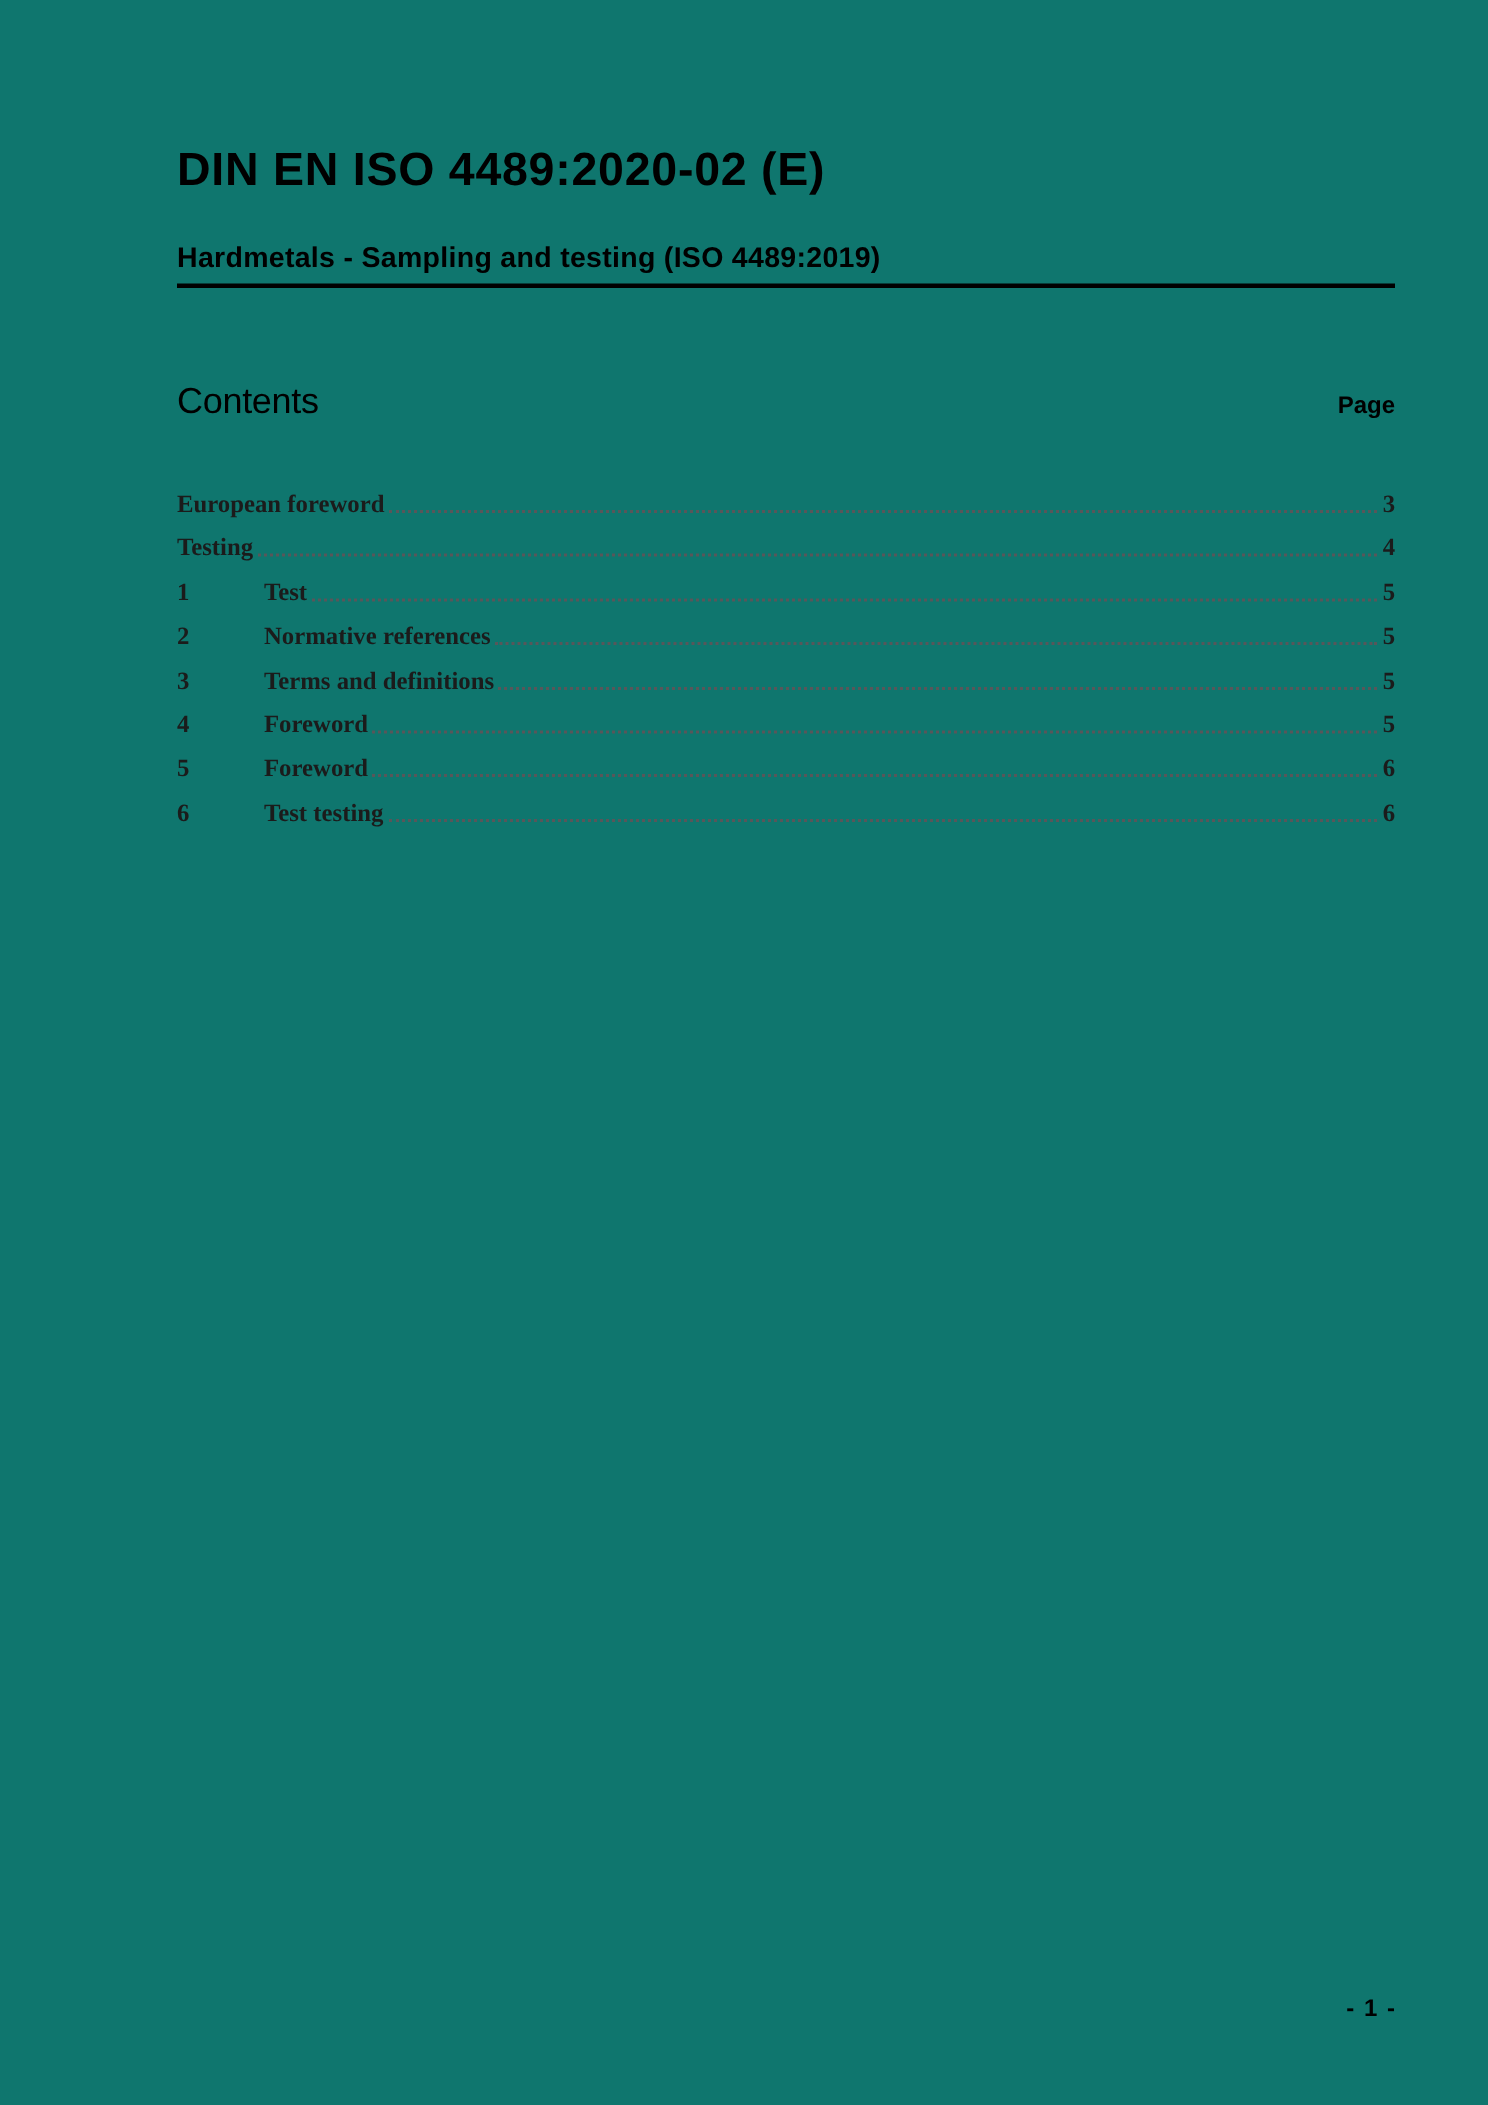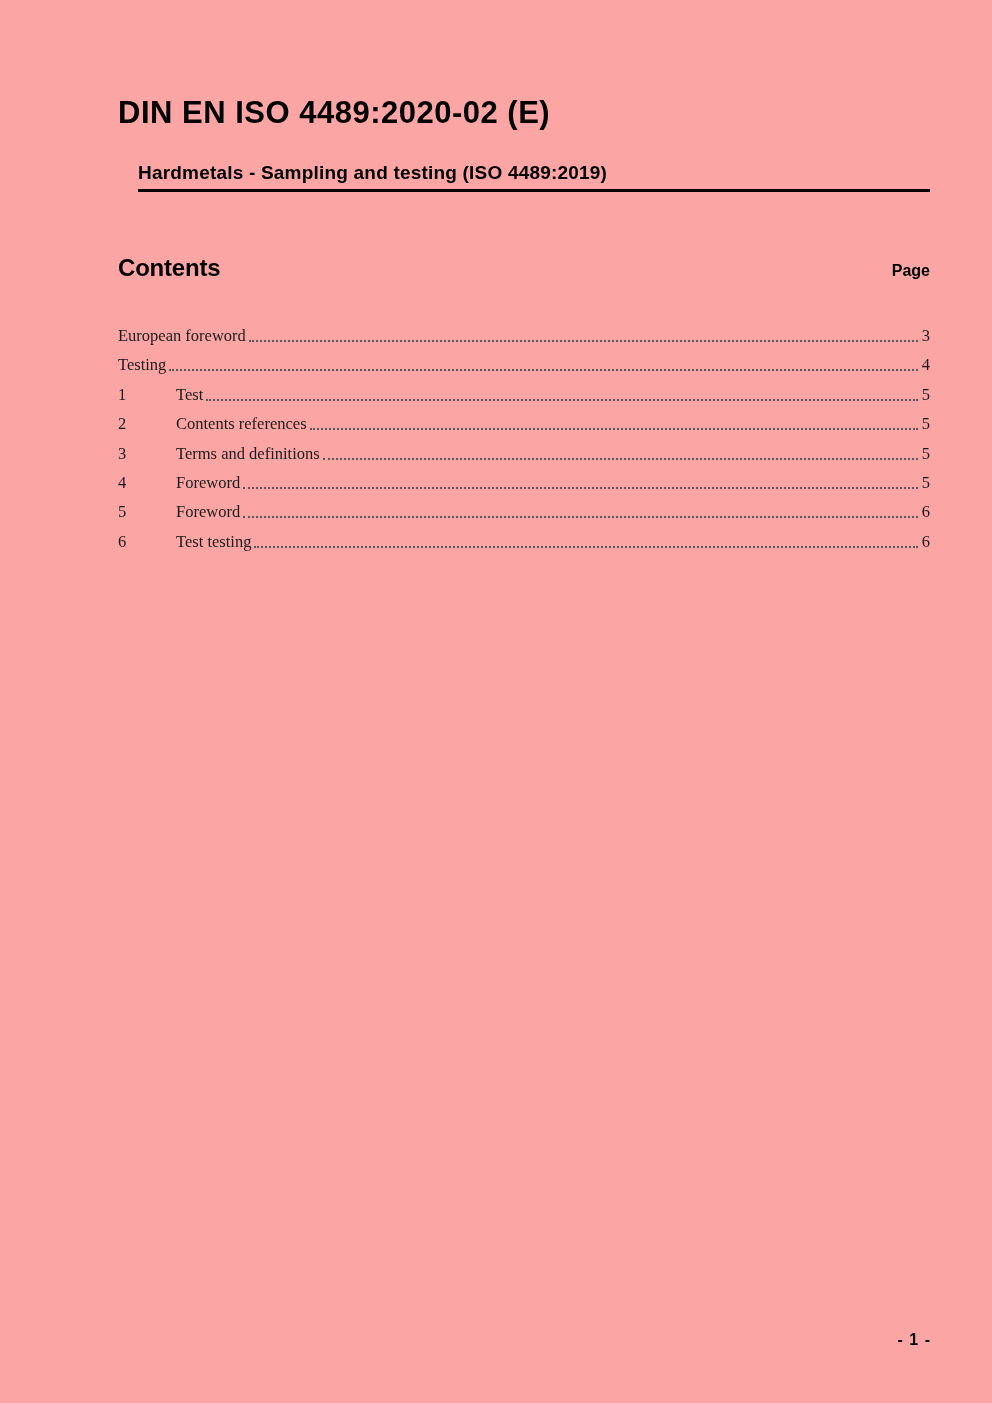--- a/index.html
+++ b/index.html
@@ -4,21 +4,21 @@
 <style>
   html, body {
     margin: 0;
     padding: 0;
     background: #ffffff;
   }
   .page {
     position: relative;
     width: 992px;
     height: 1403px;
-    background: #fca5a5;
+    background: #0f766e;
     overflow: hidden;
     font-family: "Liberation Sans", sans-serif;
     color: #000000;
   }
   .content {
     position: absolute;
     left: 118px;
     right: 62px;
     top: 0;
   }
@@ -31,43 +31,42 @@
     color: #000000;
   }
   .doc-subtitle {
     margin-top: 31px;
     font-size: 19px;
     font-weight: bold;
     letter-spacing: 0.2px;
     padding-bottom: 5px;
     border-bottom: 3px solid #000000;
     color: #000000;
-    margin-left: 20px;
   }
   .contents-header {
     margin-top: 38px;
     display: flex;
     justify-content: space-between;
     align-items: baseline;
   }
   .contents-heading {
     font-size: 24px;
-    font-weight: bold;
+    font-weight: normal;
     letter-spacing: -0.2px;
     margin-top: 15px;
   }
   .page-col-label {
     font-size: 16px;
     font-weight: bold;
     margin-top: 32px;
   }
   .toc {
     margin-top: 35px;
     font-family: "Liberation Serif", serif;
-    font-weight: normal;
+    font-weight: bold;
     font-size: 16.5px;
     color: #1b1b1b;
   }
   .toc-row {
     display: flex;
     align-items: flex-end;
     height: 29.4px;
     cursor: pointer;
   }
   .toc-num {
@@ -127,21 +126,21 @@
 
       <div class="toc-row">
         <span class="toc-num">1</span>
         <span class="toc-label">Test</span>
         <span class="toc-leader"></span>
         <span class="toc-page">5</span>
       </div>
 
       <div class="toc-row">
         <span class="toc-num">2</span>
-        <span class="toc-label">Contents references</span>
+        <span class="toc-label">Normative references</span>
         <span class="toc-leader"></span>
         <span class="toc-page">5</span>
       </div>
 
       <div class="toc-row">
         <span class="toc-num">3</span>
         <span class="toc-label">Terms and definitions</span>
         <span class="toc-leader"></span>
         <span class="toc-page">5</span>
       </div>

